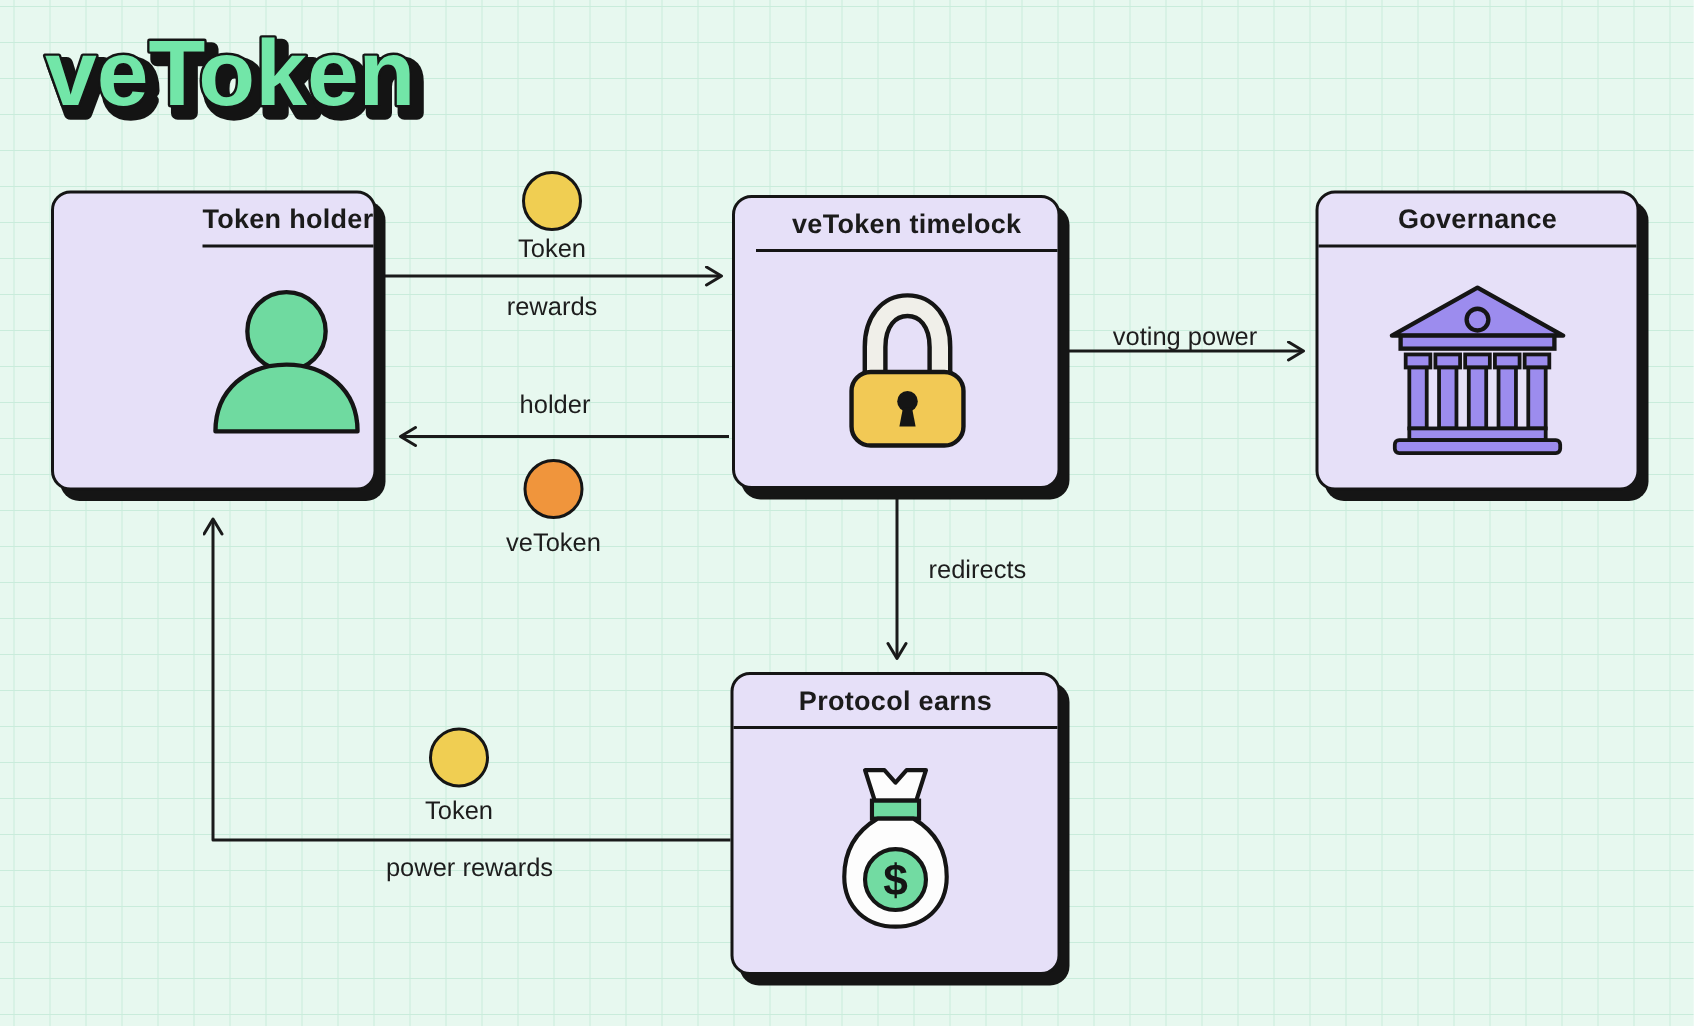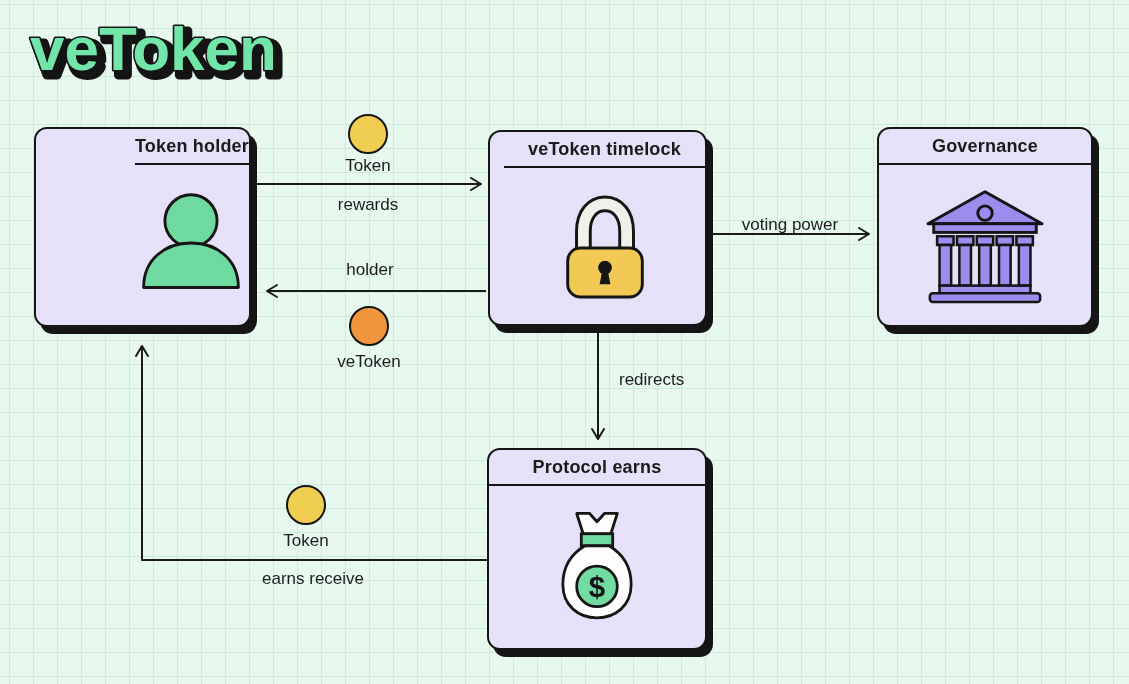--- a/index.html
+++ b/index.html
@@ -136,15 +136,15 @@
   <div class="coin coin-orange" style="left:349px;top:306px;"></div>
   <div class="coin coin-yellow" style="left:286px;top:485px;"></div>
 
   <span class="edge-label" style="left:368px;top:156px;">Token</span>
   <span class="edge-label" style="left:368px;top:195px;">rewards</span>
   <span class="edge-label" style="left:370px;top:260px;">holder</span>
   <span class="edge-label" style="left:369px;top:352px;">veToken</span>
   <span class="edge-label" style="left:790px;top:215px;">voting power</span>
   <span class="edge-label no-center" style="left:606px;top:370px;">redirects</span>
   <span class="edge-label" style="left:306px;top:531px;">Token</span>
-  <span class="edge-label" style="left:313px;top:569px;">earns receive</span>
+  <span class="edge-label" style="left:313px;top:569px;">power rewards</span>
 
 </div>
 
 </body></html>

